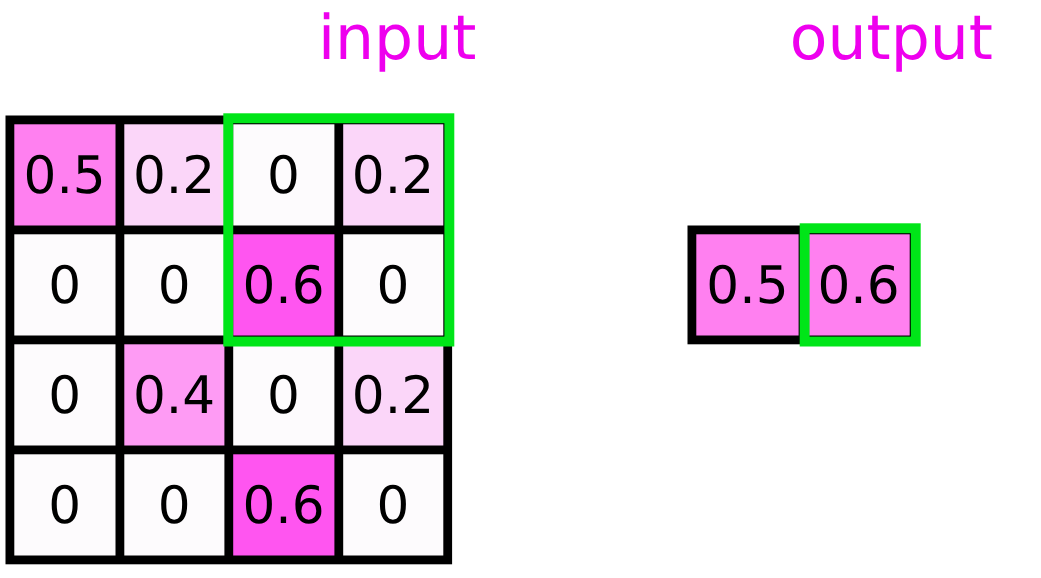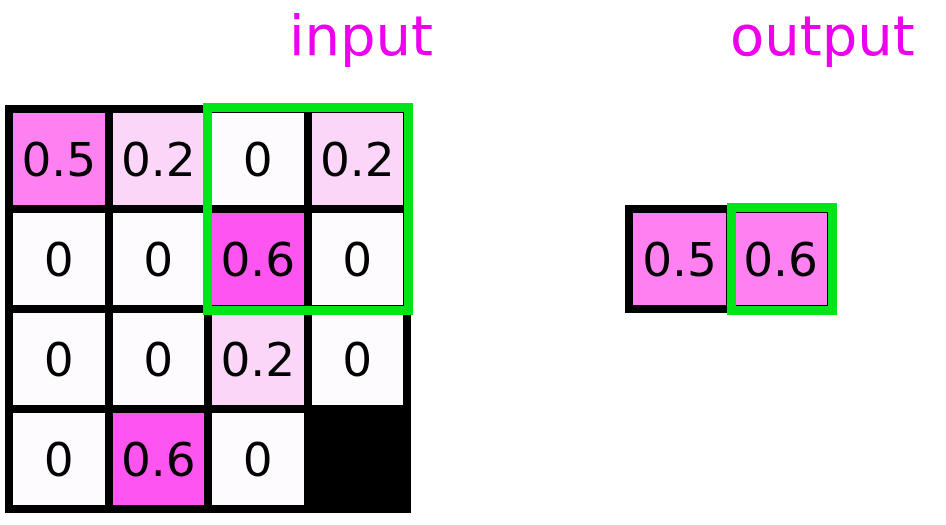--- a/index.html
+++ b/index.html
@@ -92,32 +92,33 @@
     width: 110px;
     height: 112px;
     border: 9px solid #00e518;
   }
 </style>
 </head>
 <body style="background: rgb(255, 255, 255);">
 
 <div class="title" id="title-input" style="color: rgb(238, 0, 238); margin-left: 44px;">input</div>
 
-<div class="title" id="title-output" style="color: rgb(238, 0, 238); margin-left: 12px;">output</div>
+<div class="title" id="title-output" style="color: rgb(238, 0, 238);">output</div>
 
 <div class="matrix" id="input-matrix" style="background: rgb(0, 0, 0);">
     <div class="cell" style="background: rgb(255, 128, 240); color: rgb(0, 0, 0);">0.5</div>
     <div class="cell" style="background: rgb(251, 214, 249); color: rgb(0, 0, 0);">0.2</div>
     <div class="cell" style="background: rgb(253, 251, 253); color: rgb(0, 0, 0);">0</div>
     <div class="cell" style="background: rgb(251, 214, 249); color: rgb(0, 0, 0);">0.2</div>
     <div class="cell" style="background: rgb(253, 251, 253); color: rgb(0, 0, 0);">0</div>
     <div class="cell" style="background: rgb(253, 251, 253); color: rgb(0, 0, 0);">0</div>
     <div class="cell" style="background: rgb(255, 85, 240); color: rgb(0, 0, 0);">0.6</div>
     <div class="cell" style="background: rgb(253, 251, 253); color: rgb(0, 0, 0);">0</div>
     <div class="cell" style="background: rgb(253, 251, 253); color: rgb(0, 0, 0);">0</div>
+    <div class="cell" style="background: rgb(254, 155, 244); color: rgb(0, 0, 0);">0.4</div>
     <div class="cell" style="background: rgb(253, 251, 253); color: rgb(0, 0, 0);">0</div>
     <div class="cell" style="background: rgb(251, 214, 249); color: rgb(0, 0, 0);">0.2</div>
     <div class="cell" style="background: rgb(253, 251, 253); color: rgb(0, 0, 0);">0</div>
     <div class="cell" style="background: rgb(253, 251, 253); color: rgb(0, 0, 0);">0</div>
     <div class="cell" style="background: rgb(255, 85, 240); color: rgb(0, 0, 0);">0.6</div>
     <div class="cell" style="background: rgb(253, 251, 253); color: rgb(0, 0, 0);">0</div>
   </div>
 
 <div class="selection-box" id="input-selection" style="border-color: rgb(0, 229, 24);"></div>
 

